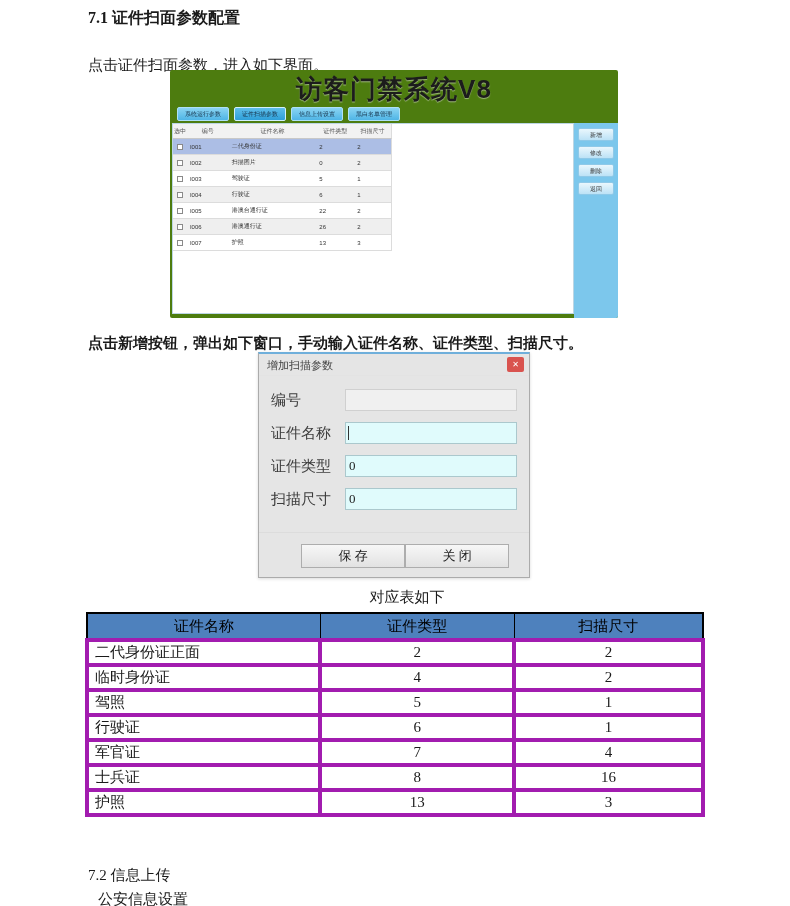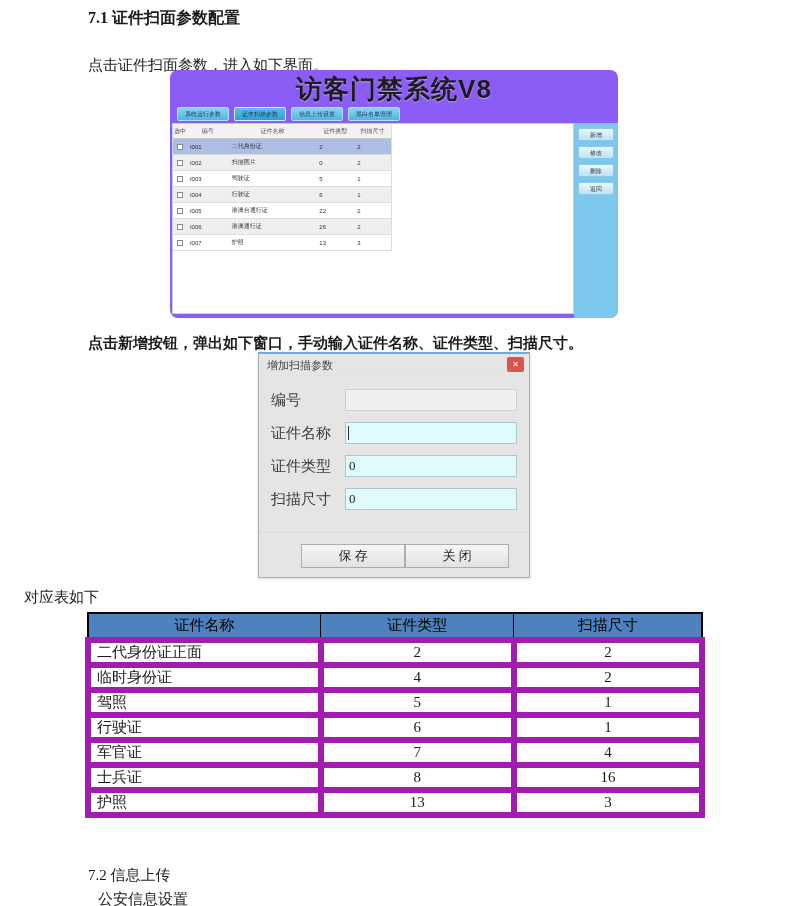--- a/index.html
+++ b/index.html
@@ -5,22 +5,22 @@
   * { margin:0; padding:0; box-sizing:border-box; }
   html,body { width:790px; height:906px; background:#ffffff; position:relative;
               font-family:"Liberation Serif", serif; color:#1a1a1a; }
   .abs { position:absolute; }
 
   
   .doc-h { font-size:16px; font-weight:bold; }
   .doc-p { font-size:15px;margin-top:14px; }
 
   
-  .app { left:170px; top:70px; width:448px; height:248px; background:#8b5cf6;
-         border-radius:8px; overflow:hidden; font-family:"Liberation Sans", sans-serif; }
+  .app { left:170px; top:70px; width:448px; height:248px; background:#4d7c0f;
+         border-radius:2px; overflow:hidden; font-family:"Liberation Sans", sans-serif; }
   .app-title { text-align:center; padding-top:2px; font-size:26px; font-weight:bold;
                color:#1c1c1c; text-shadow:0 1px 1px rgba(255,255,255,.45); letter-spacing:1px; }
   .app-tabs { position:absolute; left:7px; top:37px; display:flex; gap:5px; }
   .app-tab { width:52px; height:14px; line-height:13px; text-align:center; font-size:6px;
              color:#16324a; background:linear-gradient(#8ad4f2,#4fb5e6);
              border:1px solid #aee0f6; border-radius:2px; }
   .app-tab.active { background:linear-gradient(#5ebeea,#2e9fd8); border-color:#d2f0fc; }
   .app-content { position:absolute; left:2px; top:53px; width:402px; height:191px;
                  background:#ffffff; border:1px solid #bcd6e4; }
   .grid { position:absolute; left:0; top:0; width:219px; font-size:6px; color:#333; }
@@ -56,26 +56,26 @@
   .inp-gray { background:#f0f0f0; border:1px solid #d0d0d0; }
   .inp-cyan { background:#e0fbfc; border:1px solid #abc8cd; }
   .caret { position:absolute; left:2px; top:3px; width:1px; height:14px; background:#333; }
   .dlg-divider { position:absolute; left:0; right:0; top:178px; border-top:1px solid #dcdcdc; }
   .dlg-btn { position:absolute; top:190px; width:104px; height:24px; text-align:center;
              line-height:22px; font-size:13px; color:#222;
              background:linear-gradient(#f7f7f7,#e2e2e2); border:1px solid #adadad; }
   .btn-save { left:42px; }  .btn-close { left:146px; }
 
   
-  .caption { left:0; top:588px; width:790px; text-align:left; font-size:15px;padding-left:24px; }
+  .caption { left:0; top:588px; width:790px; text-align:center; font-size:15px;padding-left:24px; }
   table.doc { position:absolute; left:85px; top:612px; width:620px; border-collapse:collapse;
               border:2px solid #000; font-size:15px; }
   table.doc th { background:#4e81bd; color:#000; font-weight:normal; height:27px;
                  border:1px solid #000; }
-  table.doc td { height:25px; border:6px solid #a21caf; }
+  table.doc td { height:25px; border:4px solid #a21caf; }
   td.name { width:235px; text-align:left; padding-left:6px; }
   td.num  { text-align:center; }
   th.w2 { width:195px; } th.w3 { width:190px; }
 </style>
 </head>
 <body>
 
 <div class="abs doc-h" style="left:88px; top:8px;">7.1 证件扫面参数配置</div>
 <div class="abs doc-p" style="left:88px; top:42px;">点击证件扫面参数，进入如下界面。</div>
 

